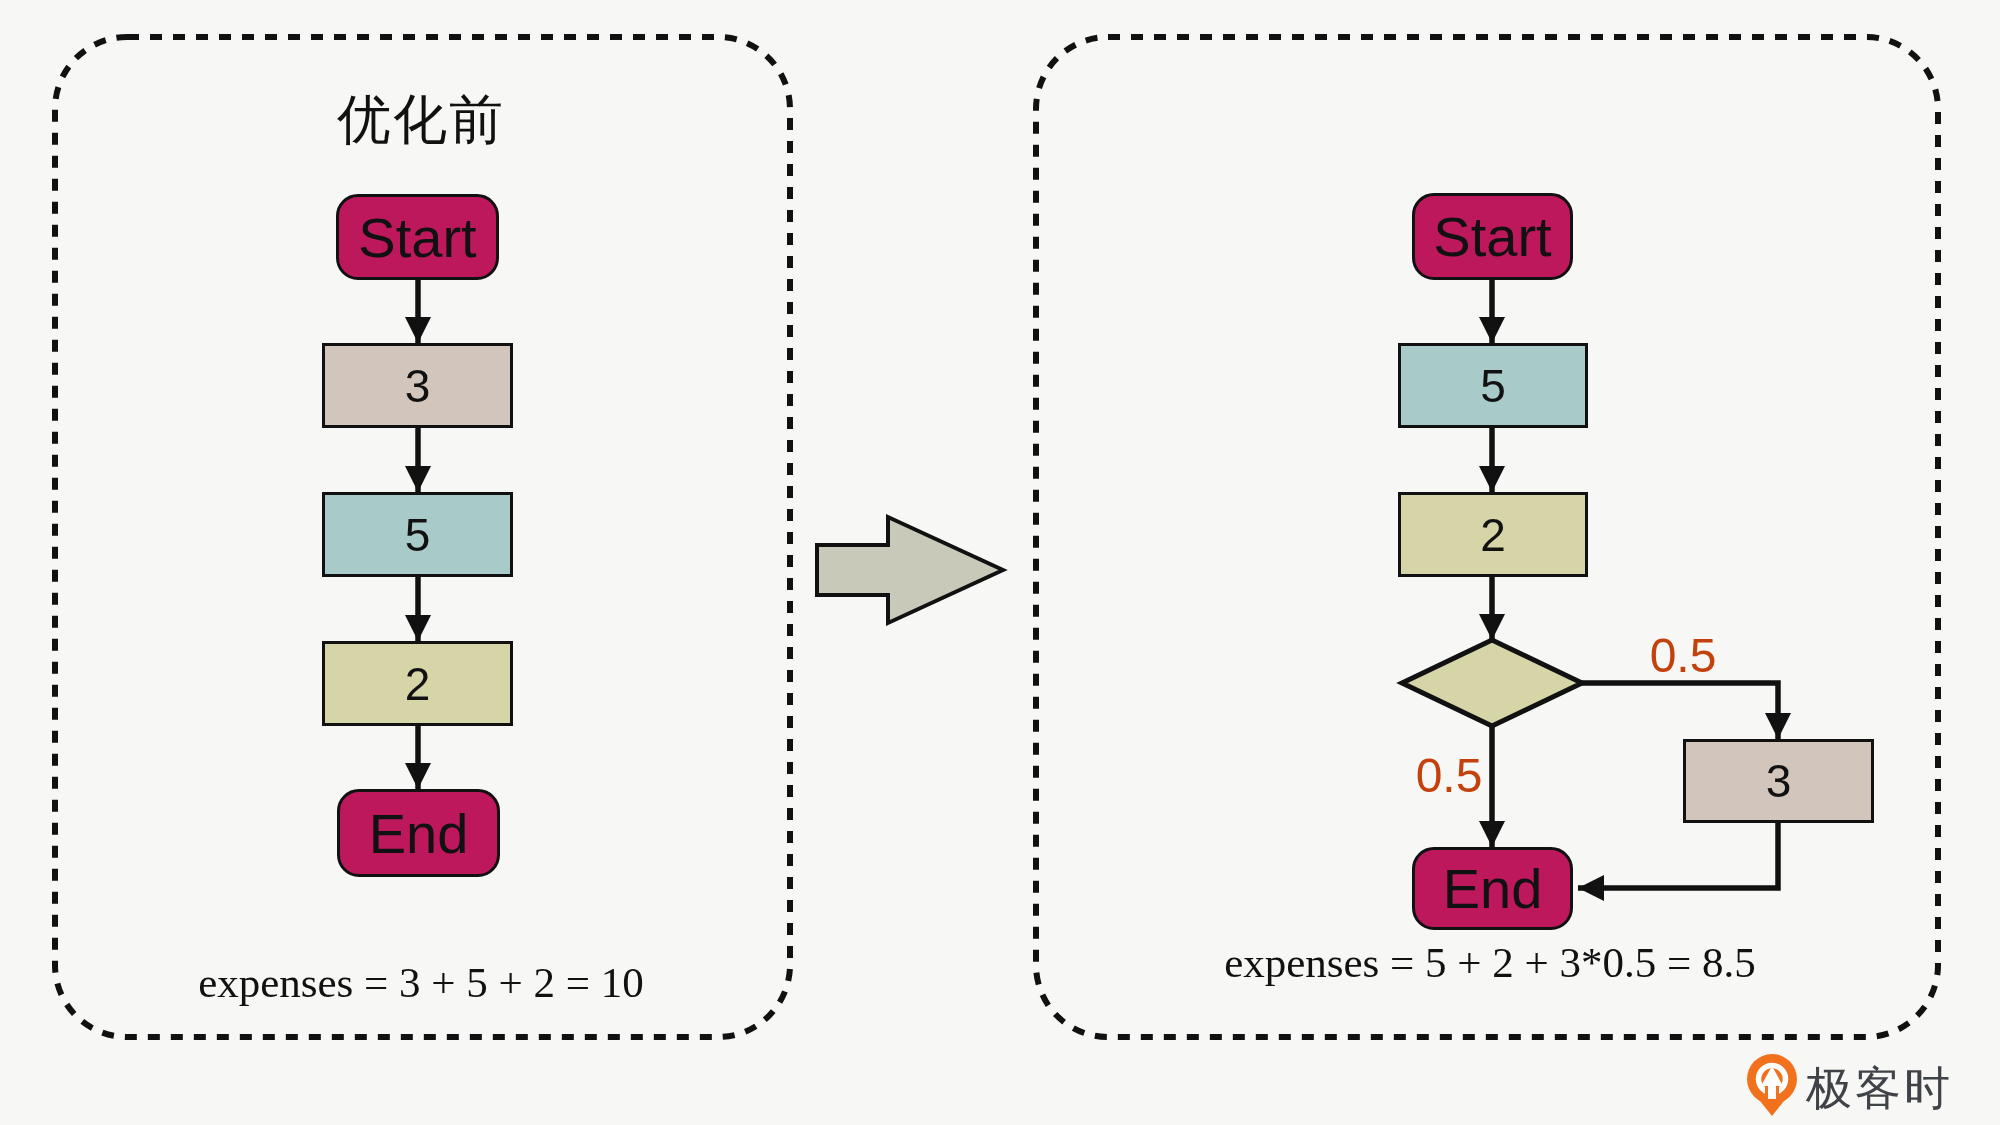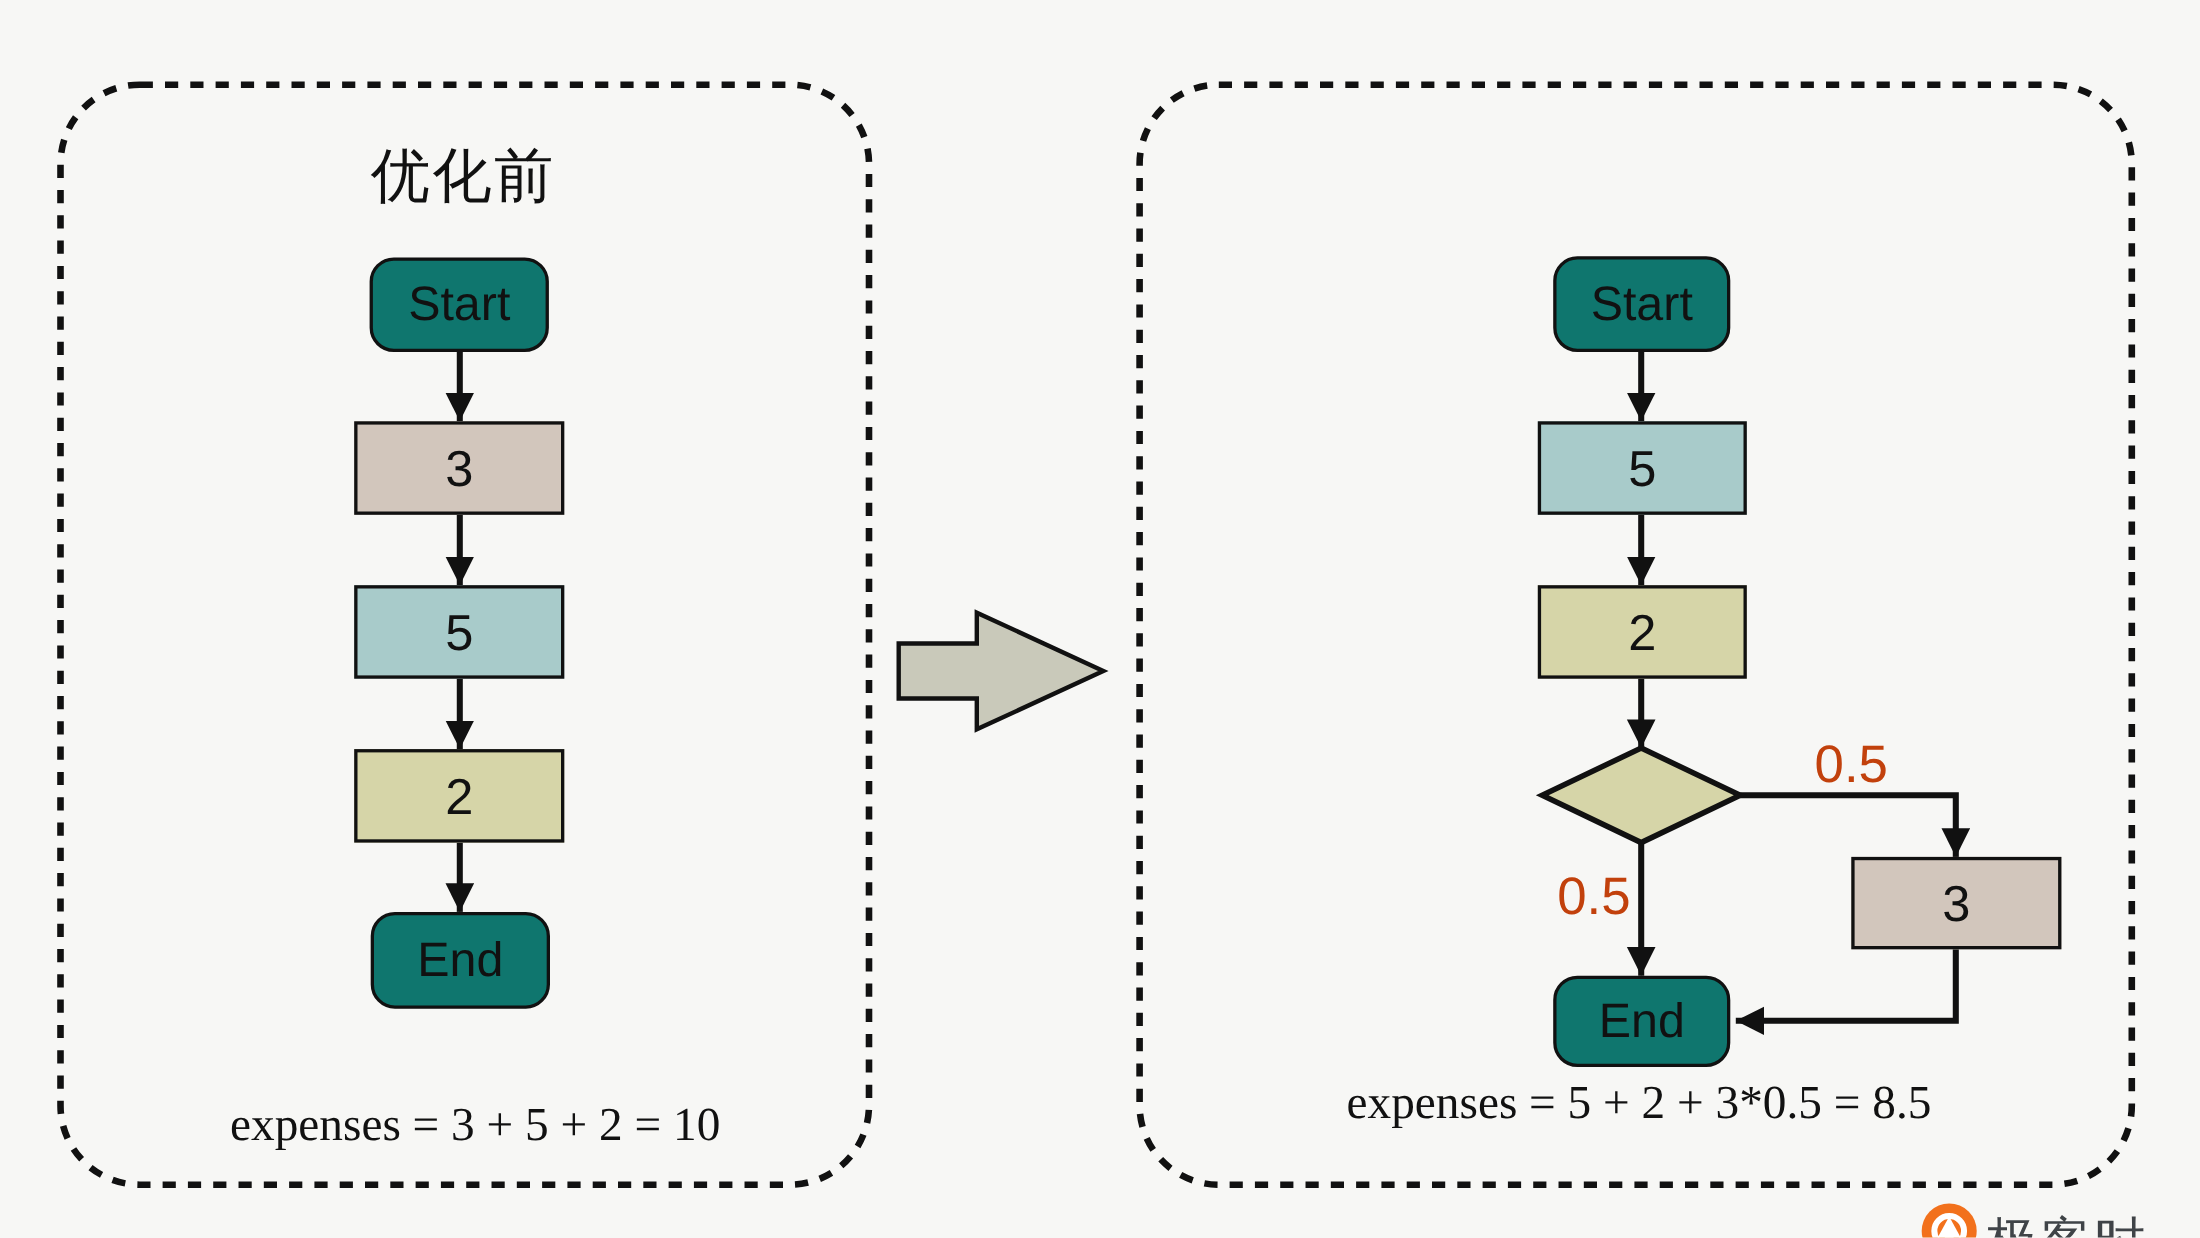--- a/index.html
+++ b/index.html
@@ -2,34 +2,34 @@
 <html><head>
 <meta charset="utf-8">
 <style>
   html,body{margin:0;padding:0;}
   body{
     width:2000px;height:1125px;
     background:#f7f7f5;
     font-family:"Liberation Sans", sans-serif;
     position:relative;overflow:hidden;
   }
-  .canvas{position:absolute;left:0;top:0;width:2000px;height:906px;margin-top:40px;}
+  .canvas{position:absolute;left:0;top:0;width:2000px;height:906px;}
   svg.layer{position:absolute;left:0;top:0;width:2000px;height:1125px;}
 
   .abs{position:absolute;}
   .panel-title{
     font-size:54px;color:#111;text-align:center;width:380px;
     letter-spacing:2px;
   }
   .node{
     position:absolute;display:flex;align-items:center;justify-content:center;
     border:3px solid #111;color:#111;box-sizing:border-box;
     font-size:46px;
   }
-  .terminal{border-radius:22px;background:#0f766e;font-size:44px;}
+  .terminal{border-radius:22px;background:#be185d;font-size:56px;}
   .proc-teal{background:#a8cbca;}
   .proc-tan{background:#d2c6bc;}
   .proc-khaki{background:#d6d5a8;}
   .branch-label{
     font-size:48px;color:#c2410c;width:130px;text-align:center;
   }
   .expenses{
     font-family:"Liberation Serif","DejaVu Serif",serif;
     font-size:43px;color:#111;text-align:center;
   }
@@ -97,21 +97,21 @@
   </div>
 
   <div class="node proc-khaki" style="left:322px;top:641px;width:191px;height:85px;">
     <span>2</span>
   </div>
 
   <div class="node terminal" style="left:337px;top:789px;width:163px;height:88px;">
     <span>End</span>
   </div>
 
-  <div class="abs expenses" style="left:132px;top:958px;width:600px;">expenses = 3 + 5 + 2 = 10</div>
+  <div class="abs expenses" style="left:121px;top:958px;width:600px;">expenses = 3 + 5 + 2 = 10</div>
 
 
   <div class="node terminal" style="left:1412px;top:193px;width:161px;height:87px;">
     <span>Start</span>
   </div>
 
   <div class="node proc-teal" style="left:1398px;top:343px;width:190px;height:85px;">
     <span>5</span>
   </div>
 

